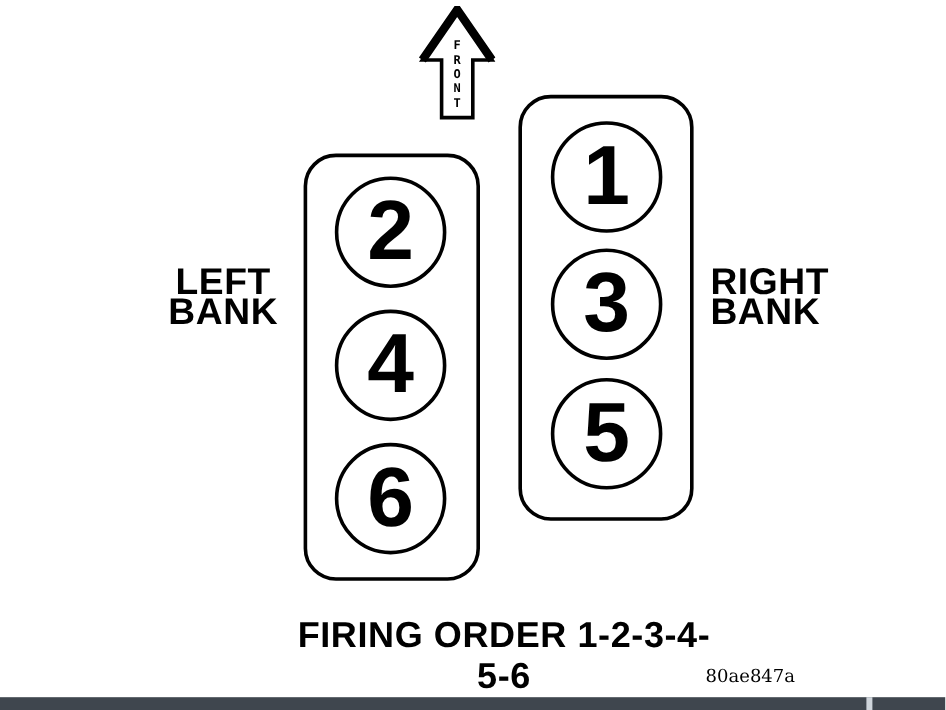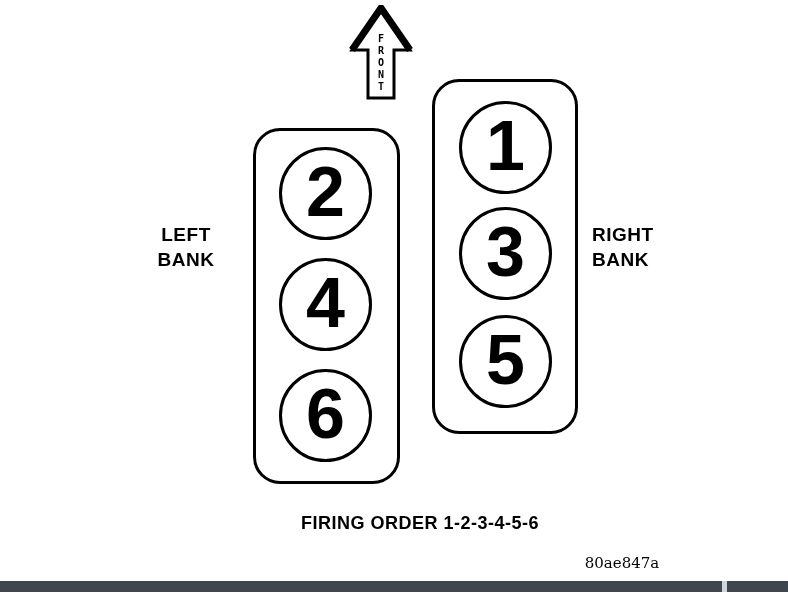--- a/index.html
+++ b/index.html
@@ -73,47 +73,47 @@
   .cyl-l2 { left: 279px; top: 258px; }
   .cyl-l3 { left: 279px; top: 369px; }
   
   .cyl-r1 { left: 459px; top: 101px; }
   .cyl-r2 { left: 459px; top: 207px; }
   .cyl-r3 { left: 459px; top: 315px; }
 
   
   .bank-label {
     position: absolute;
-    font-size: 19px;
+    font-size: 31px;
     font-weight: bold;
     color: #000;
     line-height: 25px;
     letter-spacing: 0.5px;
   }
   .bank-label-left  { left: 140px; top: 222px; width: 92px; text-align: center; }
   .bank-label-right { left: 592px; top: 222px; width: 100px; text-align: left; }
 
   
   .firing-order-caption {
     position: absolute;
     left: 244px;
     top: 513px;
     width: 352px;
     text-align: center;
-    font-size: 18px;
+    font-size: 30px;
     font-weight: bold;
     letter-spacing: 0.5px;
     color: #000;
   }
   .figure-code {
     position: absolute;
-    left: 552px;
+    left: 588px;
     top: 554px;
     width: 140px;
-    text-align: center;
+    text-align: left;
     font-family: "DejaVu Serif", serif;
     font-size: 15px;
     color: #000;
   }
 
   
   .bottom-bar {
     position: absolute;
     left: 0;
     top: 581px;

